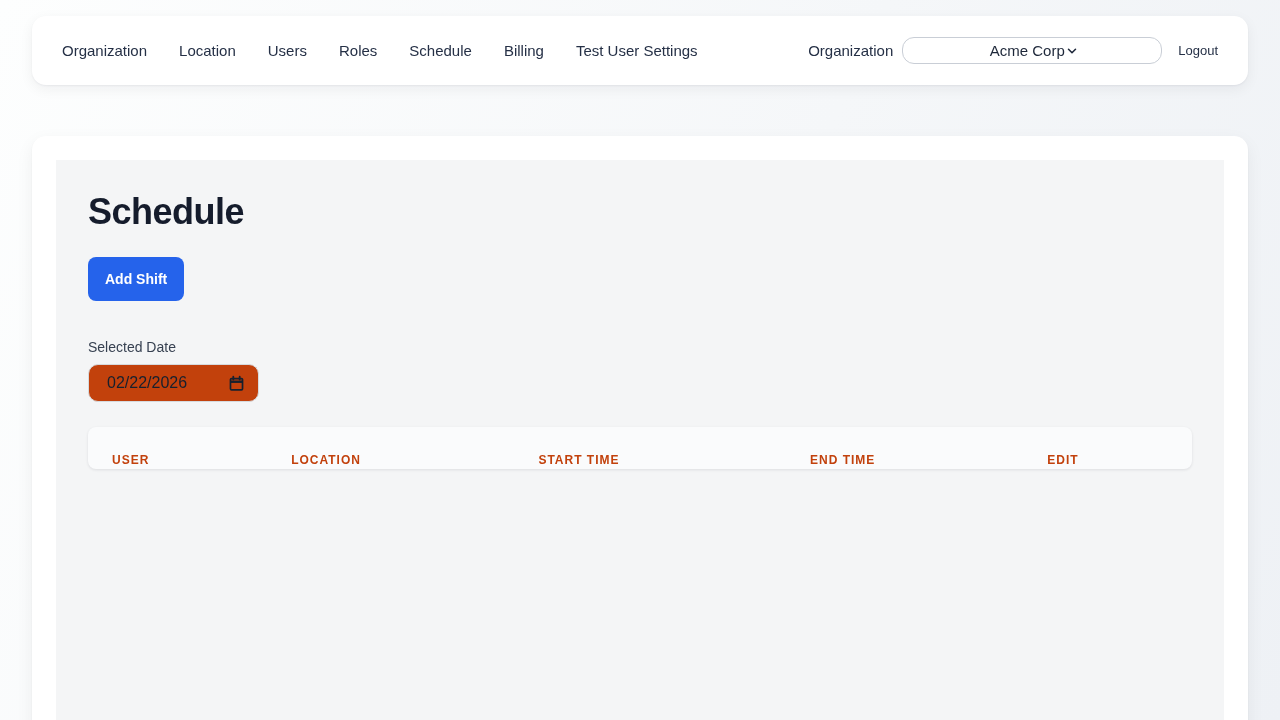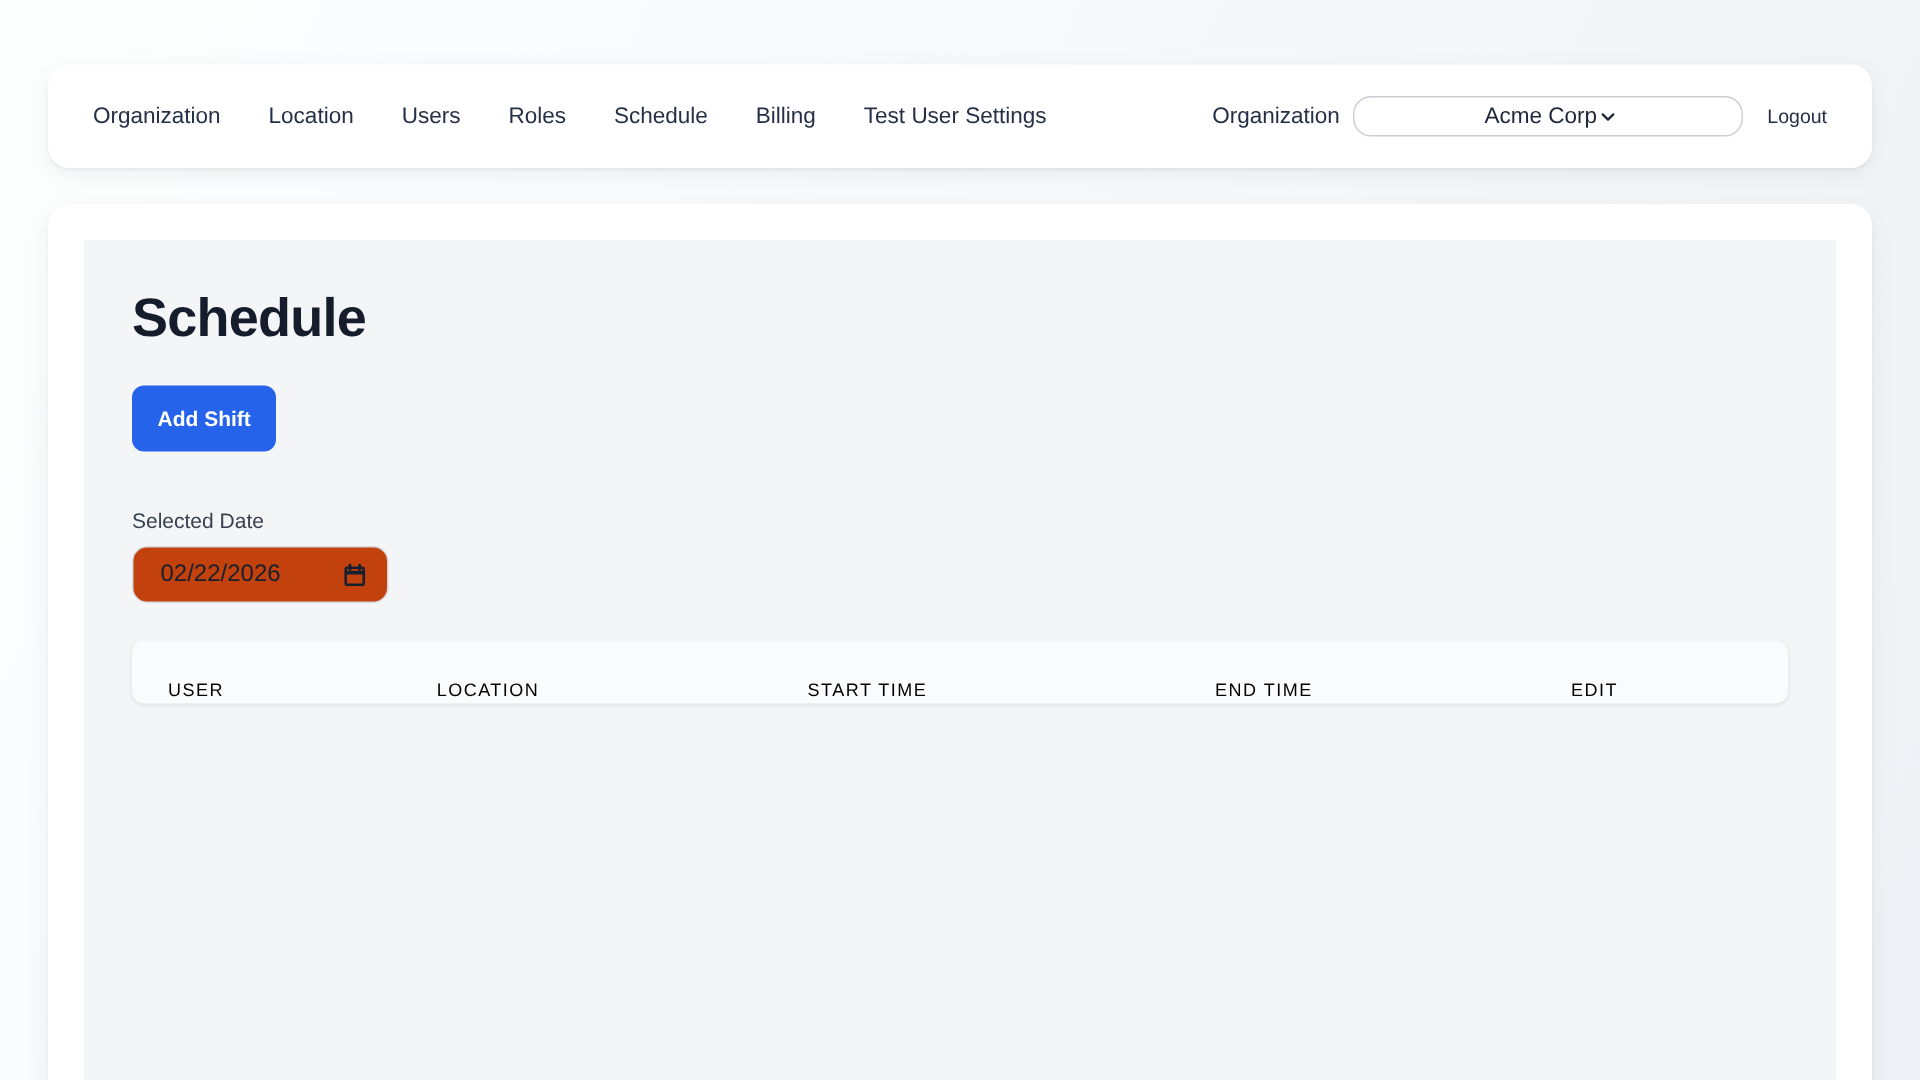--- a/index.html
+++ b/index.html
@@ -6,21 +6,21 @@
   html, body {
     width: 1280px; height: 720px;
     overflow: hidden;
     font-family: "Liberation Sans", sans-serif;
     background: linear-gradient(115deg, #fdfefe 0%, #f5f7f9 55%, #eef1f5 100%);
   }
 
   
   .nav-card {
     position: absolute;
-    left: 32px; right: 32px; top: 43px;
+    left: 32px; right: 32px; top: 16px;
     height: 69px;
     background: #ffffff;
     border-radius: 14px;
     box-shadow: 0 1px 2px rgba(16,24,40,.05), 0 4px 14px rgba(16,24,40,.06);
     display: flex;
     align-items: center;
     justify-content: space-between;
     padding: 0 30px;
   }
   .nav-links {
@@ -144,24 +144,24 @@
     height: 42px;
     background: #fafbfc;
     border-radius: 8px;
     box-shadow: 0 1px 3px rgba(16,24,40,.10);
     display: grid;
     grid-template-columns: 18.4% 22.4% 24.6% 21.5% 13.1%;
     align-items: center;
   }
   .th {
     font-size: 12px;
-    font-weight: 400;
+    font-weight: 700;
     letter-spacing: 1px;
     text-transform: uppercase;
-    color: #000000;
+    color: #c2410c;
     white-space: nowrap;
     margin-top: 23px;
   }
   .th:first-child { padding-left: 24px; }
 </style>
 </head>
 <body>
 
 <header class="nav-card">
   <nav class="nav-links">

